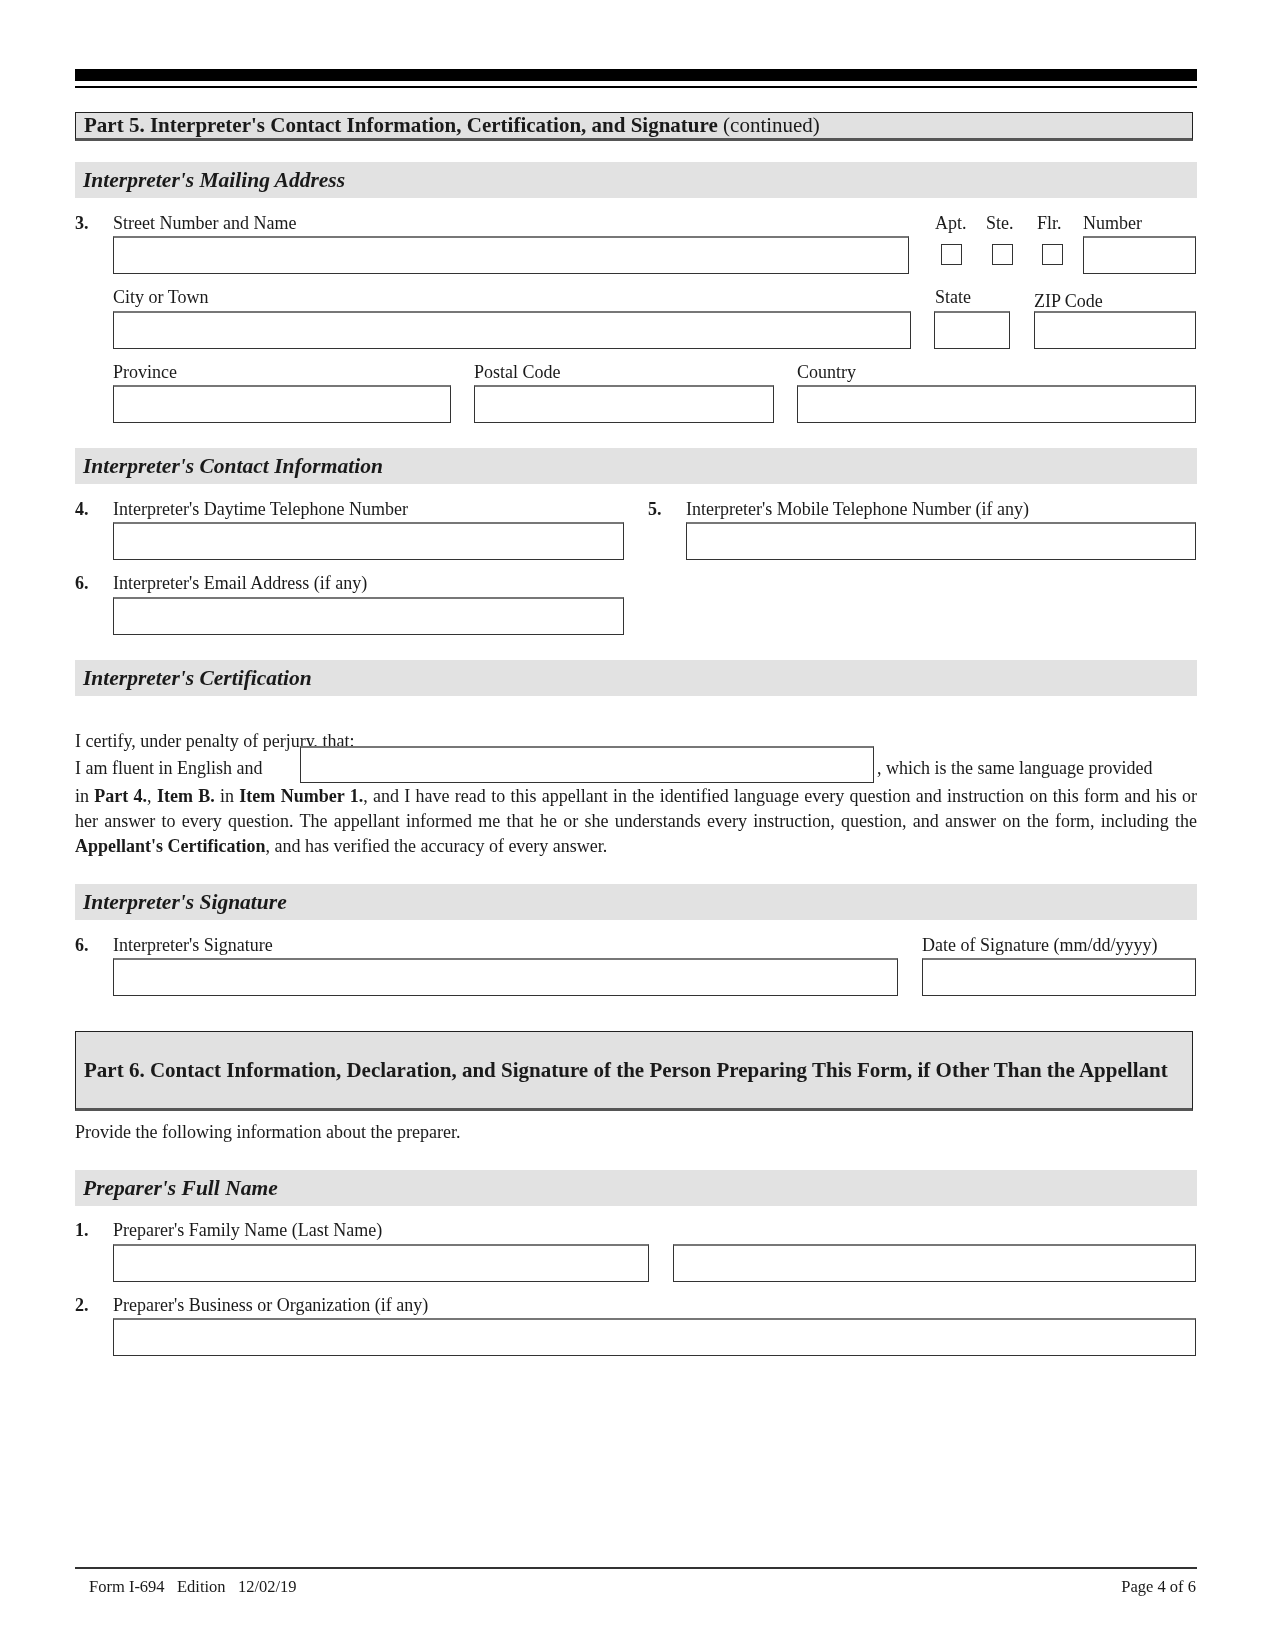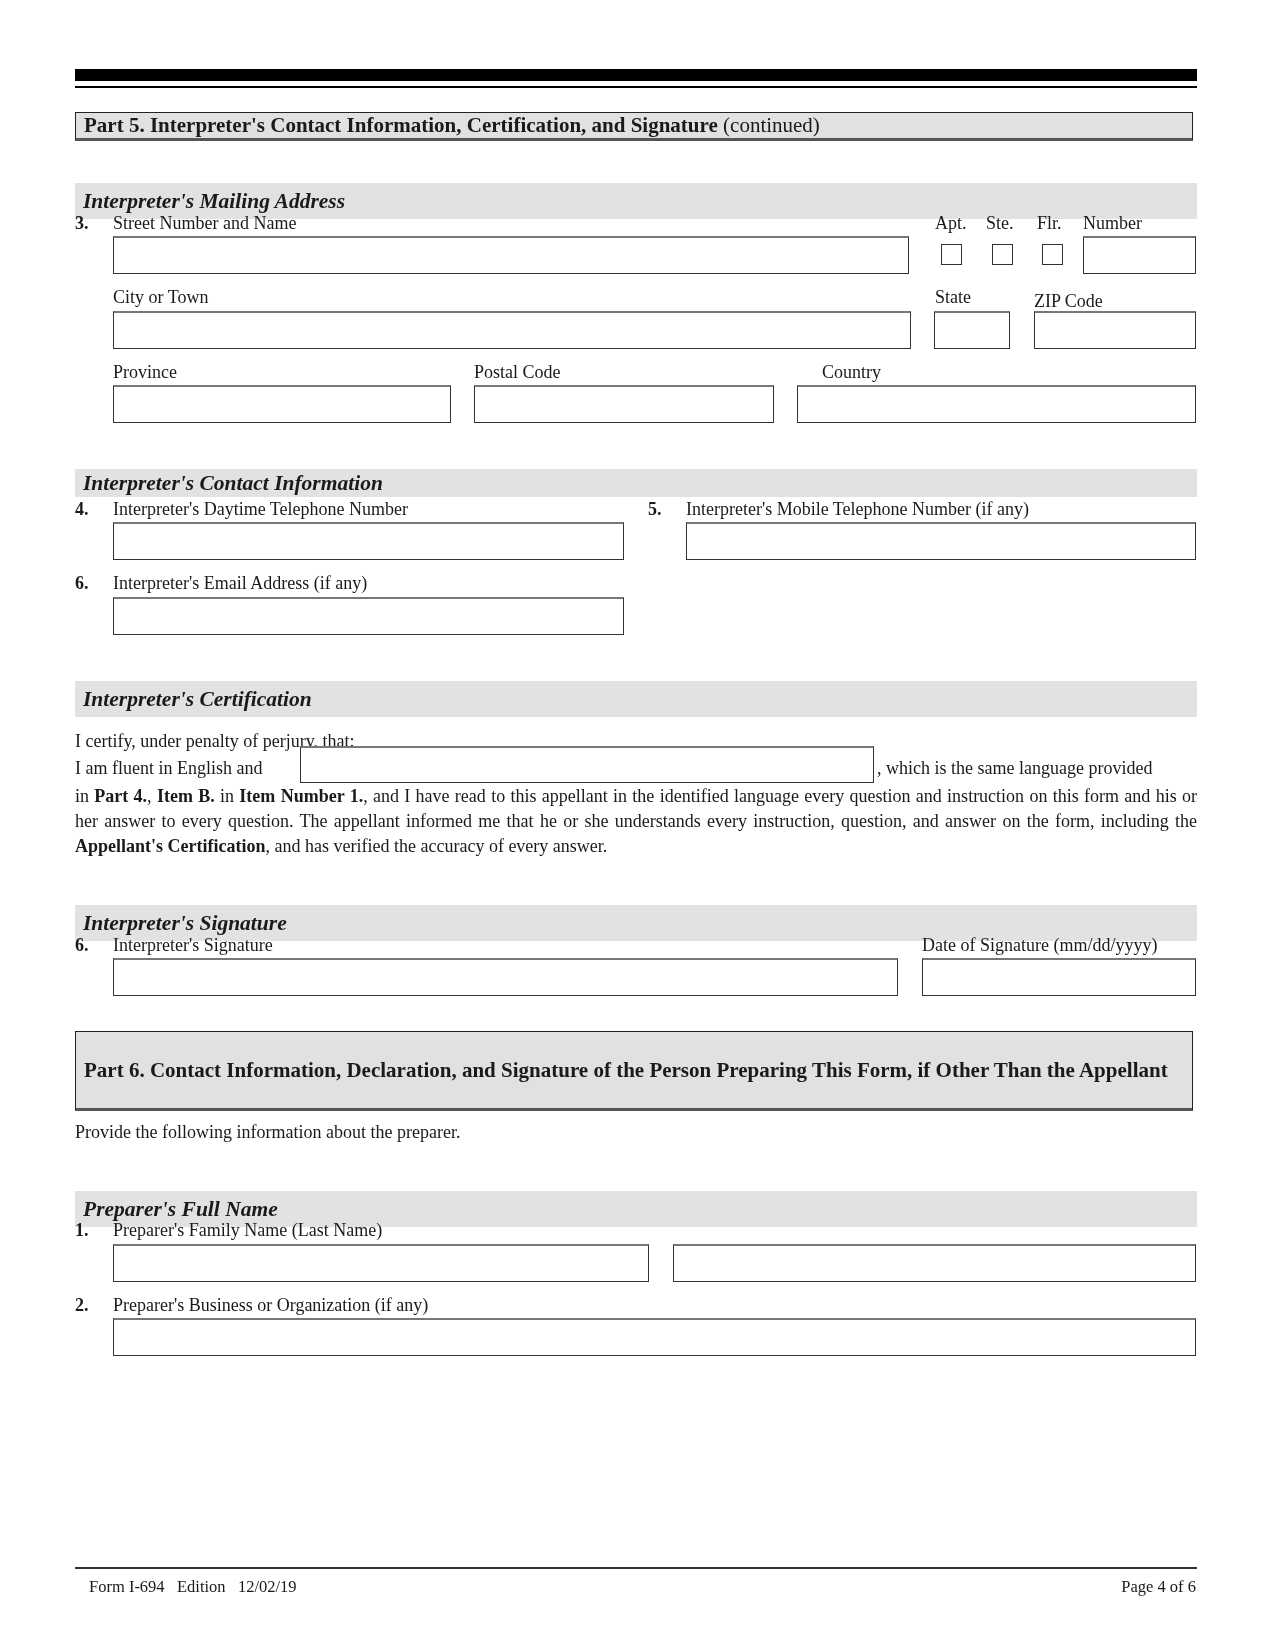--- a/index.html
+++ b/index.html
@@ -6,21 +6,21 @@
   body { width:1275px; height:1650px; position:relative; overflow:hidden;
          font-family:"Liberation Serif", serif; color:#1a1a1a; }
   .abs { position:absolute; }
   .thickbar { left:75px; width:1122px; top:69px; height:12px; background:#000; }
   .thinline { left:75px; width:1122px; top:86px; height:2px; background:#000; }
   .part-header { left:75px; width:1118px; background:#e1e1e1; border:1.5px solid #222;
                  border-bottom:3px solid #555; font-size:21px; padding:0 8px; box-sizing:border-box;
                  display:flex; align-items:center; }
   .part-header b { font-weight:bold; }
   .band { left:75px; width:1122px; background:#e2e2e2; font-size:21.5px; font-style:italic;
-          font-weight:bold; padding-left:8px; box-sizing:border-box; display:flex; align-items:center;margin-top:21px; }
+          font-weight:bold; padding-left:8px; box-sizing:border-box; display:flex; align-items:center; }
   .label { font-size:18px; line-height:20px; white-space:nowrap; }
   .num { font-size:18px; font-weight:bold; line-height:20px; }
   .field { border:1.3px solid #333; border-top:2px solid #777; box-sizing:border-box; background:#fff; }
   .chk { width:21px; height:21px; border:1.3px solid #333; box-sizing:border-box; background:#fff; }
   .para { font-size:18px; line-height:25px; left:75px; width:1122px; text-align:justify; }
   .footer-line { left:75px; width:1122px; top:1567px; height:2px; background:#333; }
   .footer { font-size:16.5px; top:1577px; }
 </style>
 </head>
 <body>
@@ -50,26 +50,26 @@
 
 <span class="abs label" style="left:113px;top:287px;">City or Town</span>
 <span class="abs label" style="left:935px;top:287px;">State</span>
 <span class="abs label" style="left:1034px;top:275px;margin-top:16px;">ZIP Code</span>
 <div class="abs field" style="left:113px;top:311px;width:798px;height:38px;"></div>
 <div class="abs field" style="left:934px;top:311px;width:76px;height:38px;"></div>
 <div class="abs field" style="left:1034px;top:311px;width:162px;height:38px;"></div>
 
 <span class="abs label" style="left:113px;top:362px;">Province</span>
 <span class="abs label" style="left:474px;top:362px;">Postal Code</span>
-<span class="abs label" style="left:822px;top:362px;">Country</span>
+<span class="abs label" style="left:797px;top:362px;">Country</span>
 <div class="abs field" style="left:113px;top:385px;width:338px;height:38px;"></div>
 <div class="abs field" style="left:474px;top:385px;width:300px;height:38px;"></div>
 <div class="abs field" style="left:797px;top:385px;width:399px;height:38px;"></div>
 
-<div class="abs band" style="top:448px;height:28px;">Interpreter's Contact Information</div>
+<div class="abs band" style="top:448px;height:36px;">Interpreter's Contact Information</div>
 
 <span class="abs num" style="left:75px;top:499px;">4.</span>
 <span class="abs label" style="left:113px;top:499px;">Interpreter's Daytime Telephone Number</span>
 <span class="abs num" style="left:648px;top:499px;">5.</span>
 <span class="abs label" style="left:686px;top:499px;">Interpreter's Mobile Telephone Number (if any)</span>
 <div class="abs field" style="left:113px;top:522px;width:511px;height:38px;"></div>
 <div class="abs field" style="left:686px;top:522px;width:510px;height:38px;"></div>
 
 <span class="abs num" style="left:75px;top:573px;">6.</span>
 <span class="abs label" style="left:113px;top:573px;">Interpreter's Email Address (if any)</span>

